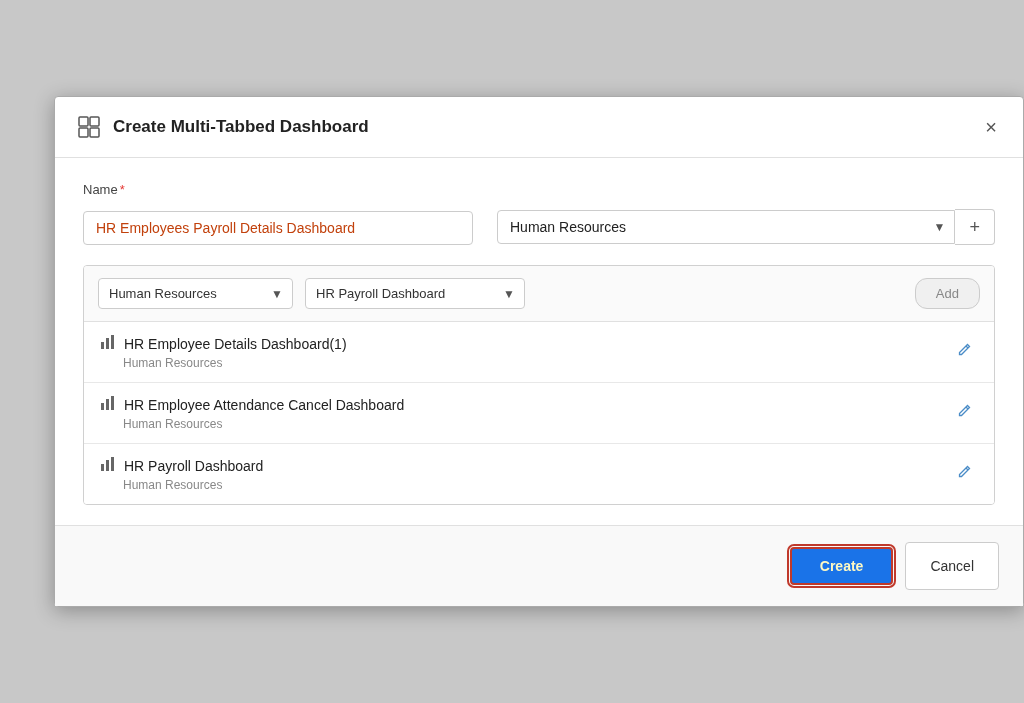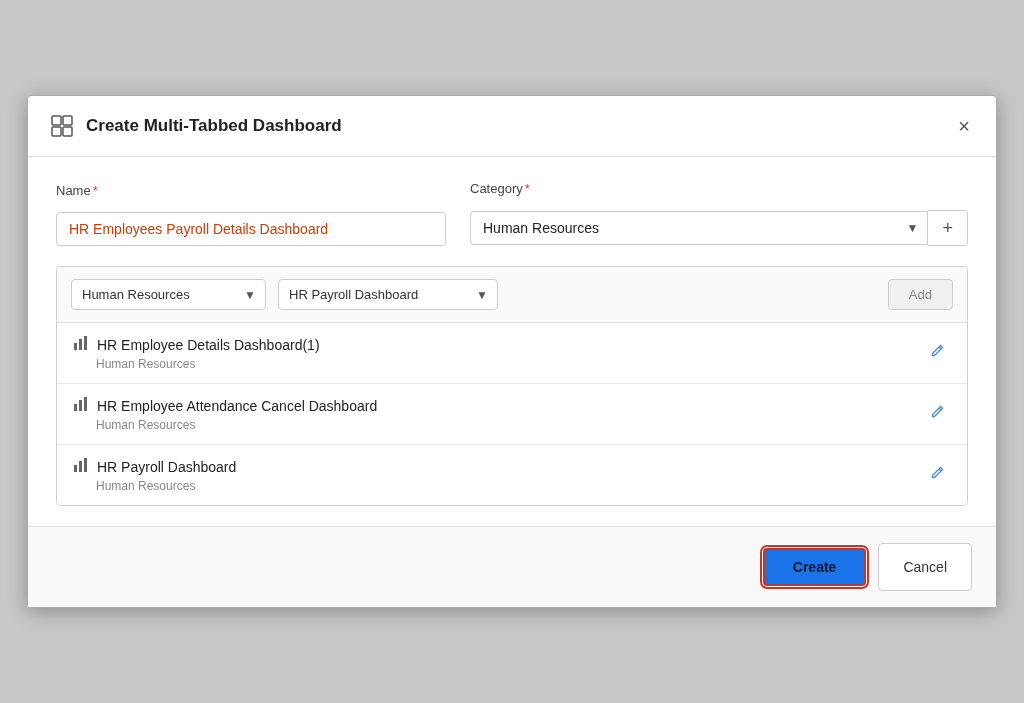--- a/index.html
+++ b/index.html
@@ -11,21 +11,21 @@
       min-height: 703px;
       font-family: -apple-system, BlinkMacSystemFont, 'Segoe UI', Arial, sans-serif;
       font-size: 14px;
       color: #333;
     }
     .modal-overlay {
       width: 1024px;
       height: 497px;
       display: flex;
       align-items: center;
-      justify-content: center;
+      justify-content: flex-end;
       background: #c8c8c8;
     }
     .modal {
       background: #fff;
       border: 1px solid #aaa;
       border-radius: 4px;
       width: 970px;
       box-shadow: 0 4px 20px rgba(0,0,0,0.3);
       display: flex;
       flex-direction: column;
@@ -175,21 +175,21 @@
       -webkit-appearance: none;
       outline: none;
       width: 100%;
       background: #fff;
       cursor: pointer;
     }
     .add-btn {
       margin-left: auto;
       background: #f0f0f0;
       border: 1px solid #ccc;
-      border-radius: 4px;
+      border-radius: 12px;
       padding: 7px 20px;
       font-size: 13px;
       color: #888;
       cursor: pointer;
     }
     .dashboard-list {
       background: #fff;
     }
     .dashboard-item {
       display: flex;
@@ -236,21 +236,21 @@
       display: flex;
       justify-content: flex-end;
       align-items: center;
       padding: 16px 24px;
       border-top: 1px solid #e0e0e0;
       background: #f9f9f9;
       gap: 12px;
     }
     .btn-create {
       background: #1a73e8;
-      color: #0f172a;
+      color: #fef9c3;
       border: 2px solid #c0392b;
       border-radius: 4px;
       padding: 9px 28px;
       font-size: 14px;
       font-weight: 600;
       cursor: pointer;
       outline: 2px solid #c0392b;
       outline-offset: 1px;
     }
     .btn-cancel {
@@ -285,23 +285,20 @@
     <div class="modal-body">
 
       <div class="form-row">
         <div class="form-group name-group">
           <label class="form-label">
             <span>Name</span><span class="required-star">*</span>
           </label>
           <input class="form-input" type="text" value="HR Employees Payroll Details Dashboard" style="">
         </div>
         <div class="form-group category-group">
-          <label class="form-label">
-            <span>Category</span><span class="required-star">*</span>
-          </label>
           <div class="category-row">
             <div class="select-wrapper">
               <select class="form-select">
                 <option selected="">Human Resources</option>
               </select>
               <span class="select-arrow">▼</span>
             </div>
             <button class="add-plus-btn">+</button>
           </div>
         </div>

